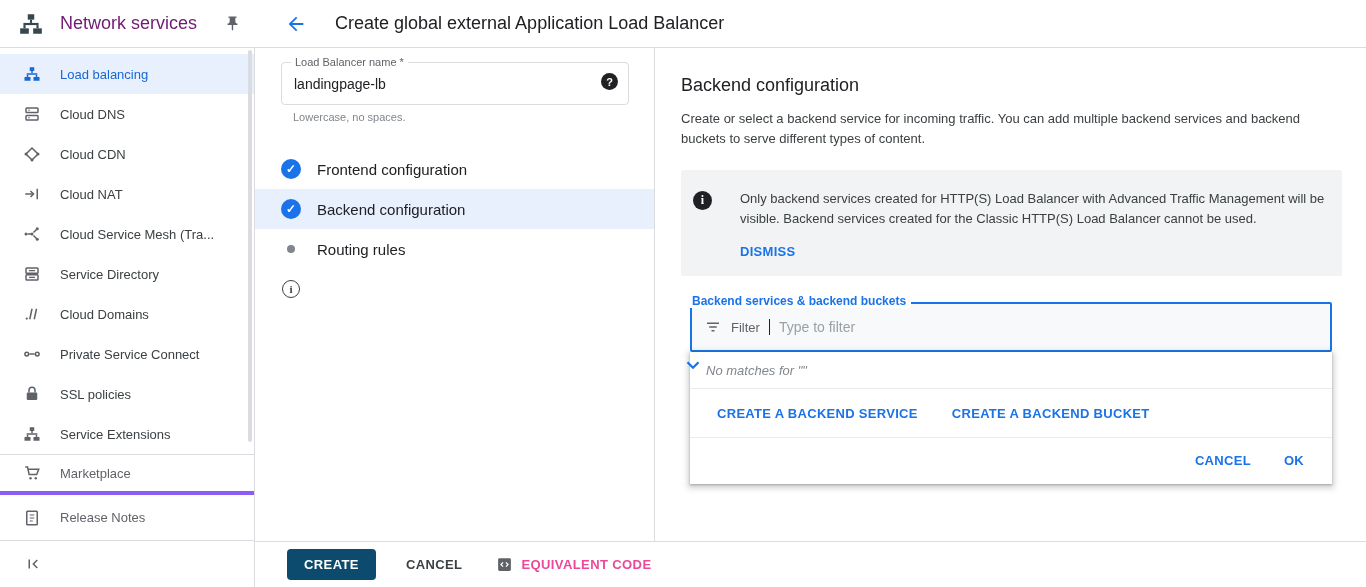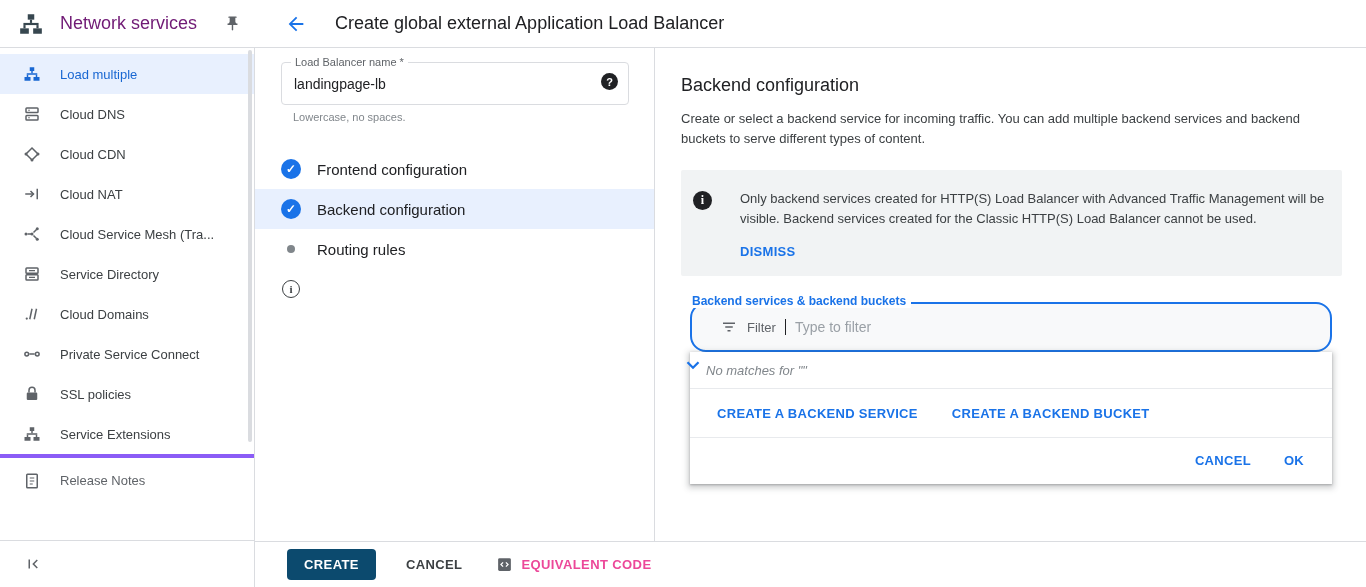--- a/index.html
+++ b/index.html
@@ -45,21 +45,21 @@
   
   .panel { position:absolute; left:656px; right:0; top:48px; bottom:46px; background:#fff; padding:27px 24px 0 25px; z-index:4; }
   .panel-title { font-size:18px; font-weight:500; color:#202124; }
   .panel-desc { margin-top:13px; font-size:13px; line-height:20px; color:#3c4043; max-width:665px; }
   .notice { margin-top:21px; background:#f1f3f4; border-radius:2px; padding:19px 16px 16px 12px; display:flex; gap:28px; }
   .notice-info { width:19px; height:19px; flex:none; border-radius:50%; background:#202124; color:#fff; font-size:12px; font-weight:bold; font-family:"Liberation Serif", serif; display:flex; align-items:center; justify-content:center; margin-top:2px; }
   .notice-body { font-size:13px; line-height:20px; color:#3c4043; max-width:600px; }
   .dismiss { margin-top:15px; font-size:13px; font-weight:bold; letter-spacing:.3px; color:#1a73e8; cursor:pointer; display:inline-block; }
 
   .dropdown-wrap { position:relative; margin:26px 10px 0 9px; }
-  .combo { position:relative; height:50px; border:2px solid #1a73e8; border-radius:16px; background:#f8f9fa; display:flex; align-items:center; padding-left:28px; gap:9px; }
+  .combo { position:relative; height:50px; border:2px solid #1a73e8; border-radius:2px; background:#f8f9fa; display:flex; align-items:center; padding-left:12px; gap:9px; }
   .combo-label { position:absolute; top:-10px; left:-2px; background:#fff; padding:0 5px 0 2px; font-size:12px; font-weight:bold; color:#1a73e8; white-space:nowrap; }
   .filter-prefix { font-size:13px; color:#5f6368; }
   .caret { width:1px; height:16px; background:#202124; }
   .filter-placeholder { font-size:14px; color:#9aa0a6; }
   .dd-chevron { position:absolute; top:52px; left:-8px; z-index:8; display:flex; }
   .dd-panel { position:absolute; top:50px; left:0; right:0; background:#fff; box-shadow:0 2px 6px 2px rgba(60,64,67,.25), 0 1px 2px rgba(60,64,67,.3); z-index:7; }
   .dd-row-nomatch { padding:11px 16px 10px 16px; font-size:13px; font-style:italic; color:#80868b; border-bottom:1px solid #e8eaed; }
   .dd-row-links { padding:17px 16px 16px 27px; display:flex; gap:34px; border-bottom:1px solid #e8eaed; }
   .dd-link { font-size:13px; font-weight:bold; letter-spacing:.3px; color:#1a73e8; cursor:pointer; white-space:nowrap; }
   .dd-row-actions { padding:15px 28px 16px; display:flex; justify-content:flex-end; gap:33px; }
@@ -110,21 +110,21 @@
           <svg width="18" height="18" viewBox="0 0 24 24" fill="currentColor">
             <rect x="9" y="3" width="6" height="5"></rect>
             <rect x="11" y="8" width="2" height="3"></rect>
             <rect x="5" y="11" width="14" height="2"></rect>
             <rect x="5" y="13" width="2" height="3"></rect>
             <rect x="17" y="13" width="2" height="3"></rect>
             <rect x="2" y="16" width="8" height="5"></rect>
             <rect x="14" y="16" width="8" height="5"></rect>
           </svg>
         </span>
-      <span>Load multiple</span>
+      <span>Load balancing</span>
     </div>
     <div class="nav-item">
       <span class="nicon">
           <svg width="18" height="18" viewBox="0 0 24 24" fill="none" stroke="currentColor" stroke-width="2">
             <rect x="4" y="4" width="16" height="6" rx="1"></rect>
             <rect x="4" y="14" width="16" height="6" rx="1"></rect>
             <circle cx="8" cy="7" r="1" fill="currentColor" stroke="none"></circle>
             <circle cx="8" cy="17" r="1" fill="currentColor" stroke="none"></circle>
           </svg>
         </span>
@@ -209,20 +209,30 @@
             <rect x="11" y="8" width="2" height="3"></rect>
             <rect x="5" y="11" width="14" height="2"></rect>
             <rect x="5" y="13" width="2" height="3"></rect>
             <rect x="17" y="13" width="2" height="3"></rect>
             <rect x="2" y="16" width="8" height="5"></rect>
             <rect x="14" y="16" width="8" height="5"></rect>
           </svg>
         </span>
       <span>Service Extensions</span>
     </div>
+  </div>
+  <div class="nav-item muted sec-row1">
+    <span class="nicon">
+        <svg width="18" height="18" viewBox="0 0 24 24" fill="none" stroke="currentColor" stroke-width="2">
+          <path d="M3 4h3l2.2 10h10L21 7H7"></path>
+          <circle cx="10" cy="19" r="1.6" fill="currentColor" stroke="none"></circle>
+          <circle cx="17" cy="19" r="1.6" fill="currentColor" stroke="none"></circle>
+        </svg>
+      </span>
+    <span>Marketplace</span>
   </div>
   <div class="nav-item muted sec-row2">
     <span class="nicon">
         <svg width="18" height="18" viewBox="0 0 24 24" fill="none" stroke="currentColor" stroke-width="2">
           <rect x="5" y="3" width="14" height="18" rx="1"></rect>
           <path d="M9 8h6M9 12h6M9 16h4" stroke-width="1.5"></path>
         </svg>
       </span>
     <span>Release Notes</span>
   </div>

